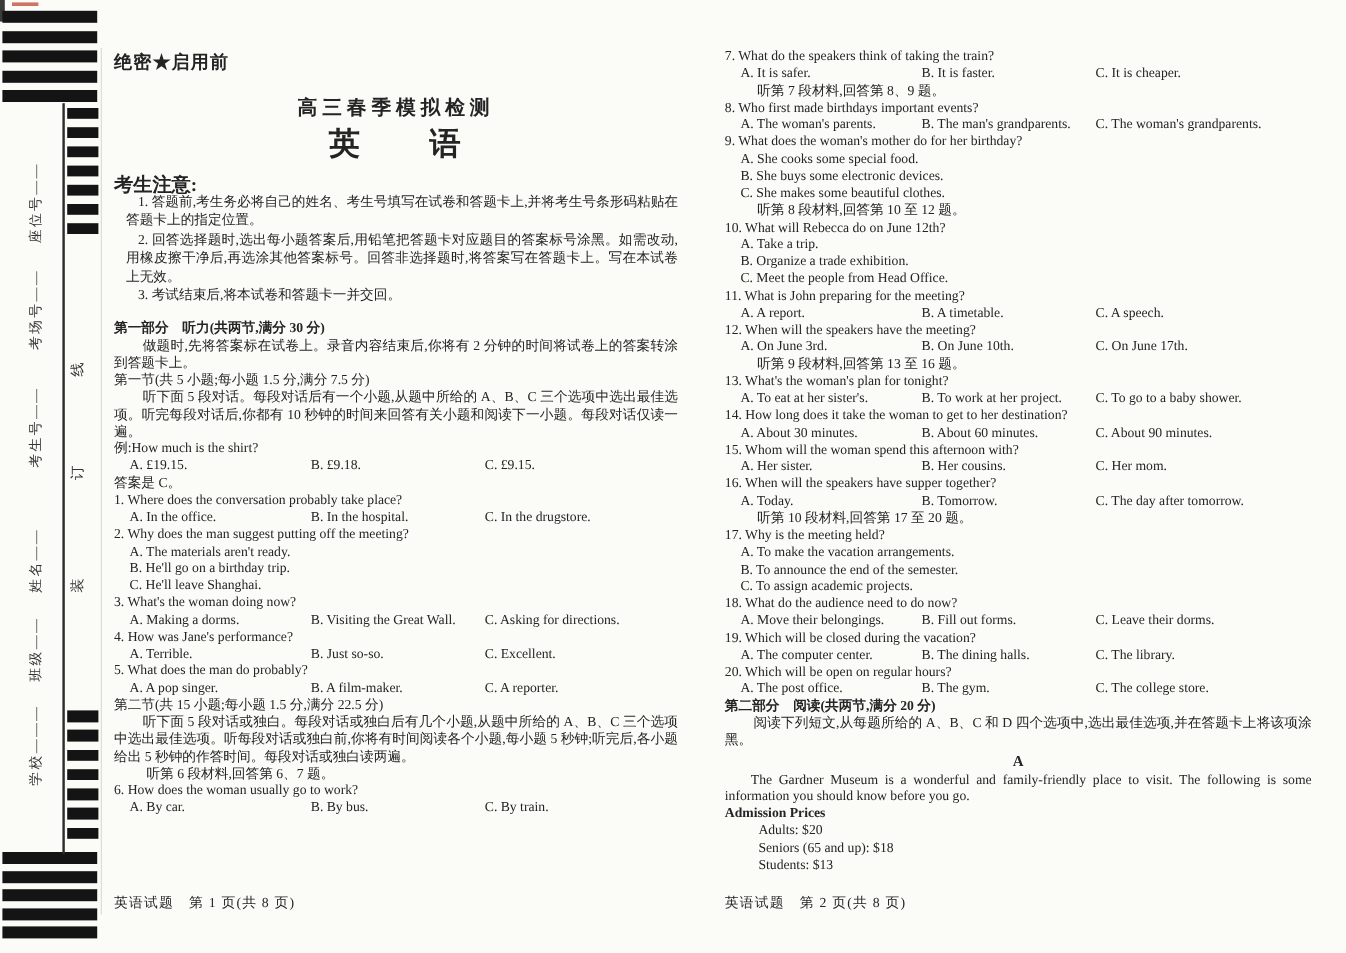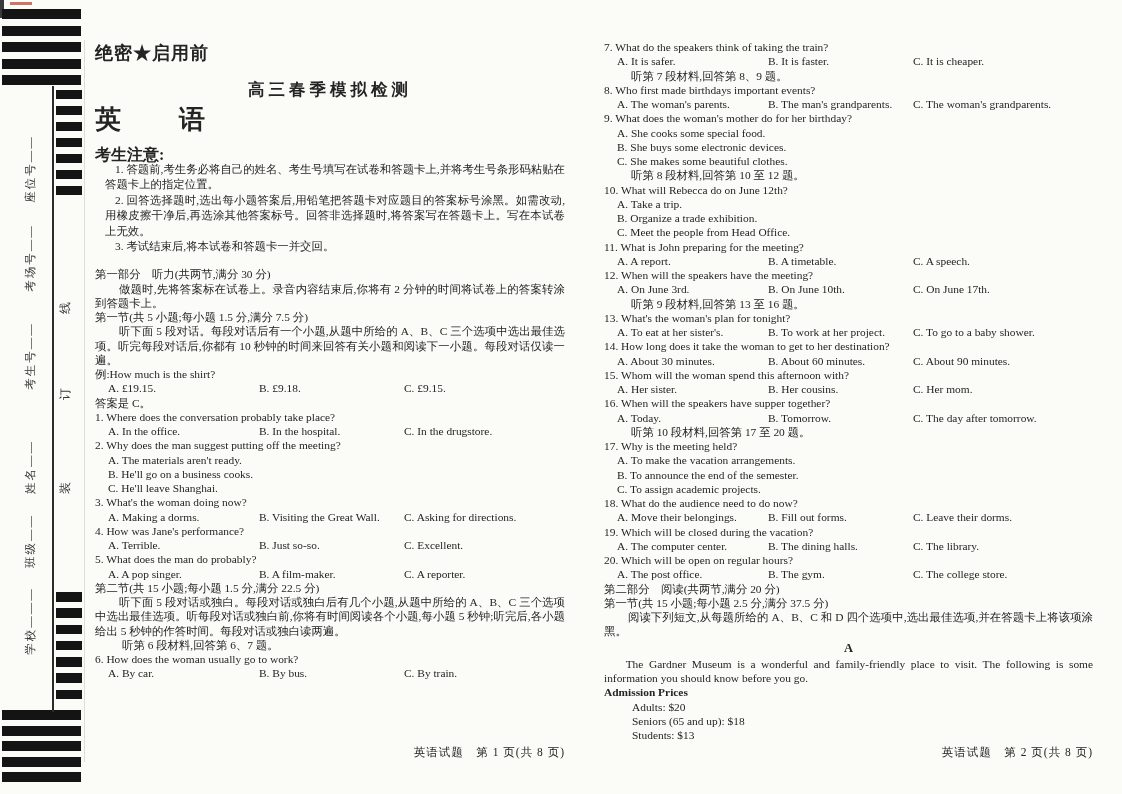--- a/index.html
+++ b/index.html
@@ -24,37 +24,37 @@
     white-space:nowrap;font-size:11.5px;letter-spacing:2px;color:#333;
   }
   .bind-char{
     position:absolute;left:65px;transform:translate(-50%,-50%) rotate(-90deg);
     font-size:12px;color:#333;
   }
   
   .page{position:absolute;font-size:11.4px;line-height:14.25px}
   #page1{left:95px;top:38px;width:470px}
   #page2{left:604px;top:40px;width:489px}
-  .sec{font-weight:bold;font-size:18px;margin-top:8px;letter-spacing:1px}
+  .sec{font-weight:bold;font-size:15px;margin-top:8px;letter-spacing:1px}
   .title{text-align:center;font-weight:bold;font-size:16.5px;letter-spacing:4px;margin-top:23px}
-  .subject{text-align:left;font-weight:bold;font-size:26px;letter-spacing:2px;margin-top:15px}
+  .subject{text-align:center;font-weight:bold;font-size:26px;letter-spacing:2px;margin-top:15px}
   .notice-head{font-weight:bold;font-size:16px;margin-top:21px}
   .note{margin-left:10px;text-indent:10px;line-height:15.4px;text-align:justify}
   [data-blocks="page1"]{margin-top:13px}
   .ln{min-height:14.25px}
-  .h1{font-weight:normal}
+  .h1{font-weight:bold}
   .para{text-indent:2.1em;text-align:justify}
   .para.en{text-indent:1.9em}
   .cue{padding-left:27px}
   .o1{padding-left:13px}
   .optrow{display:grid;grid-template-columns:151px 145px auto;padding-left:13px}
   .ctr{text-align:center;font-weight:bold;font-size:12.5px;margin:2.5px 0 1.5px}
   .hb{font-weight:bold}
   .it{padding-left:28px}
-  .footer{position:absolute;top:745px;text-align:right;font-size:11.5px;letter-spacing:1px}
+  .footer{position:absolute;top:745px;text-align:left;font-size:11.5px;letter-spacing:1px}
   #footer1{left:95px;width:470px}
   #footer2{left:604px;width:489px}
 </style>
 </head>
 <body>
 
 <div id="corner-mark"></div>
 <div id="red-mark"></div>
 <div id="tm-top" class="strip-box">
     <div class="bar" style="height: 10px; margin-bottom: 6.5px;"></div>
@@ -125,21 +125,21 @@
       </div>
       <div class="ln">答案是 C。</div>
       <div class="ln q">1. Where does the conversation probably take place?</div>
       <div class="optrow">
         <span>A. In the office.</span>
         <span>B. In the hospital.</span>
         <span>C. In the drugstore.</span>
       </div>
       <div class="ln q">2. Why does the man suggest putting off the meeting?</div>
       <div class="ln o1">A. The materials aren't ready.</div>
-      <div class="ln o1">B. He'll go on a business cooks.</div>
+      <div class="ln o1">B. He'll go on a birthday trip.</div>
       <div class="ln o1">C. He'll leave Shanghai.</div>
       <div class="ln q">3. What's the woman doing now?</div>
       <div class="optrow">
         <span>A. Making a dorms.</span>
         <span>B. Visiting the Great Wall.</span>
         <span>C. Asking for directions.</span>
       </div>
       <div class="ln q">4. How was Jane's performance?</div>
       <div class="optrow">
         <span>A. Terrible.</span>
@@ -242,21 +242,20 @@
         <span>B. The dining halls.</span>
         <span>C. The library.</span>
       </div>
       <div class="ln q">20. Which will be open on regular hours?</div>
       <div class="optrow">
         <span>A. The post office.</span>
         <span>B. The gym.</span>
         <span>C. The college store.</span>
       </div>
       <div class="ln h1">第二部分　阅读(共两节,满分 20 分)</div>
-      <div class="ln h2">第一节(共 15 小题;每小题 2.5 分,满分 37.5 分)</div>
       <div class="para">阅读下列短文,从每题所给的 A、B、C 和 D 四个选项中,选出最佳选项,并在答题卡上将该项涂黑。</div>
       <div class="ln ctr">A</div>
       <div class="para en">The Gardner Museum is a wonderful and family-friendly place to visit. The following is some information you should know before you go.</div>
       <div class="ln hb">Admission Prices</div>
       <div class="ln it">Adults: $20</div>
       <div class="ln it">Seniors (65 and up): $18</div>
       <div class="ln it">Students: $13</div>
     </div>
 </div>
 

